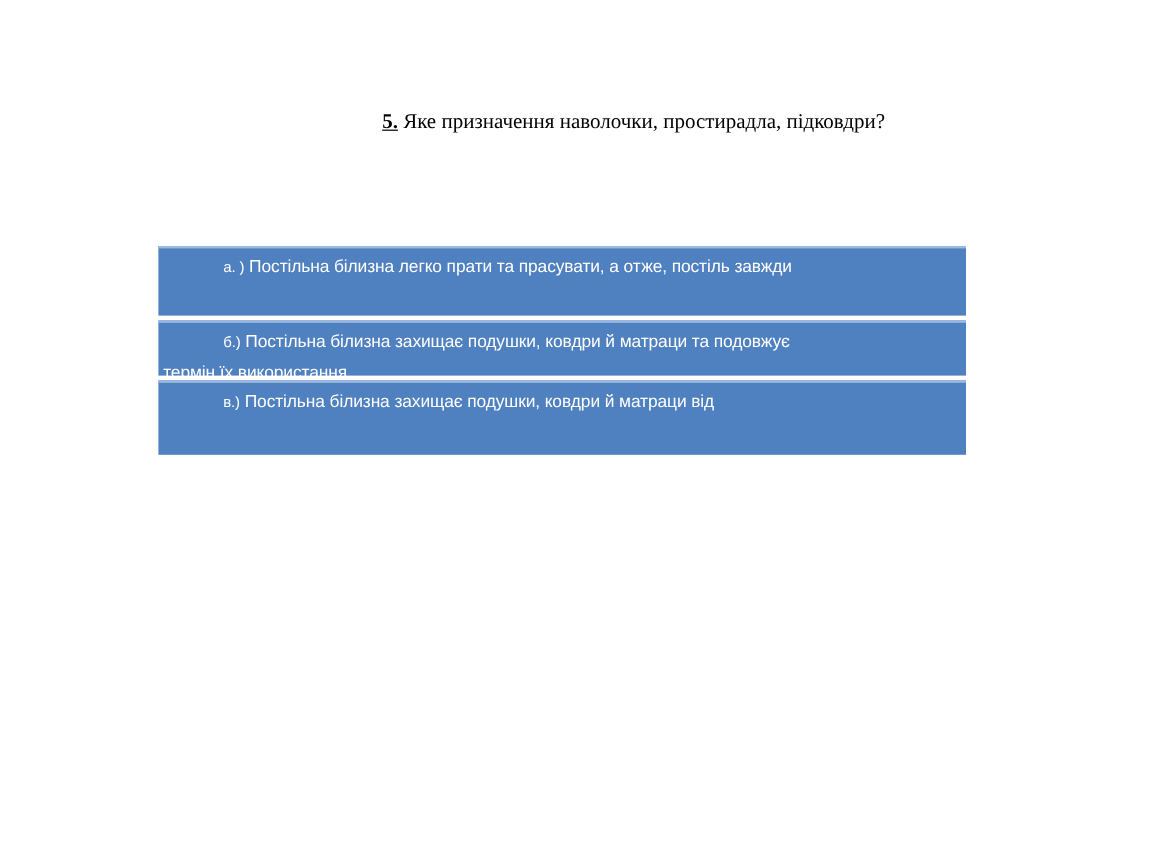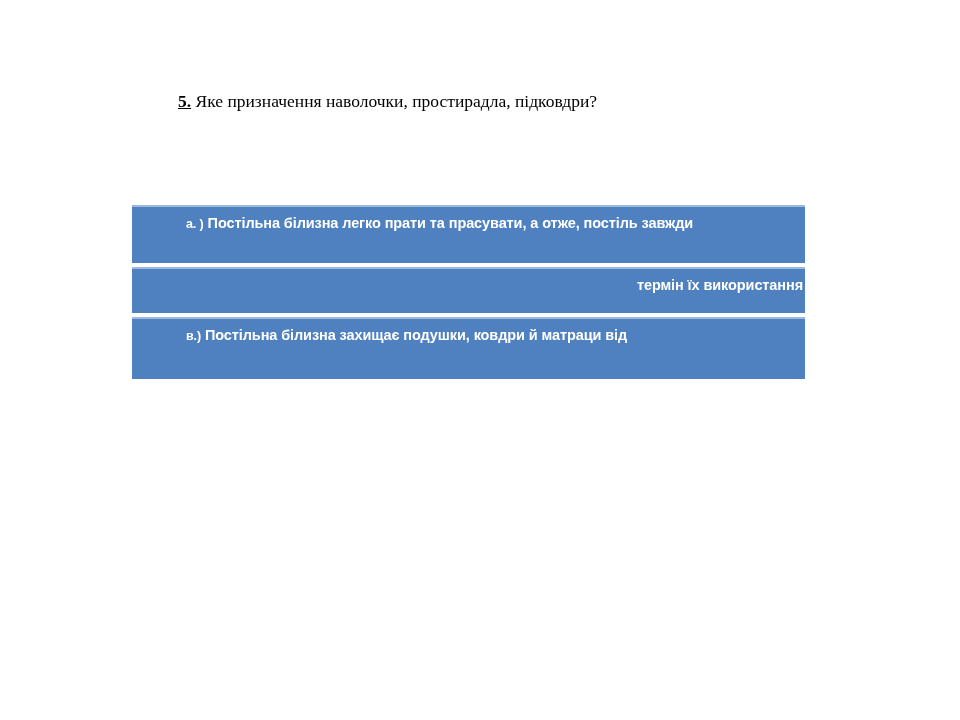--- a/index.html
+++ b/index.html
@@ -29,20 +29,21 @@
   #question-heading {
     position: absolute;
     left: 178px;
     top: 91px;
     width: 700px;
     font-family: "Liberation Serif", "DejaVu Serif", serif;
     font-size: 17.5px;
     line-height: 21px;
     color: #000000;
     white-space: nowrap;
+    text-align: center;
   }
   #question-heading .qnum {
     font-weight: bold;
     text-decoration: underline;
   }
   #question-heading .qtext {
     font-weight: normal;
   }
 
   
@@ -54,21 +55,21 @@
   }
 
   .answer-box {
     position: relative;
     box-sizing: border-box;
     width: 673px;
     background: #4F80C0;
     border-top: 2px solid #9CBAE0;
     color: #ffffff;
     font-family: "Liberation Sans", "DejaVu Sans", sans-serif;
-    font-weight: bold;
+    font-weight: normal;
     font-size: 14.5px;
     line-height: 26px;
     text-align: justify;
     text-justify: inter-word;
     padding: 3px 2px 3px 4px;
     margin-bottom: 4px;
     letter-spacing: -0.1px;
   }
 
   .answer-box .line-first {
@@ -82,21 +83,21 @@
   #answer-box-a .line-second {
     display: block;
     text-indent: 50px;
     text-align: justify;
     white-space: nowrap;
   }
 
   .answer-box .line-second {
     display: block;
     text-indent: 0;
-    text-align: right;
+    text-align: left;
   }
 
   .opt-letter {
     font-size: 12.5px;
   }
 
   #answer-box-a { height: 58px; }
   #answer-box-b { height: 46px; }
   #answer-box-c { height: 62px; margin-bottom: 0; }
 
@@ -110,20 +111,21 @@
     <span class="qnum">5.</span><span class="qtext"> Яке призначення наволочки, простирадла, підковдри?</span>
   </div>
 
   <div id="answers">
 
     <div class="answer-box" id="answer-box-a">
       <span class="line-first"><span class="opt-letter">а. )</span><span> Постільна білизна легко прати та  прасувати, а отже, постіль завжди</span></span>
     </div>
 
     <div class="answer-box" id="answer-box-b">
+      <span class="line-first"><span class="opt-letter">б.)</span><span> Постільна білизна захищає подушки, ковдри й матраци та  подовжує</span></span>
       <span class="line-second">термін їх використання</span>
     </div>
 
     <div class="answer-box" id="answer-box-c">
       <span class="line-first"><span class="opt-letter">в.)</span><span> Постільна білизна захищає подушки, ковдри й матраци від</span></span>
     </div>
 
   </div>
 
 </div>

